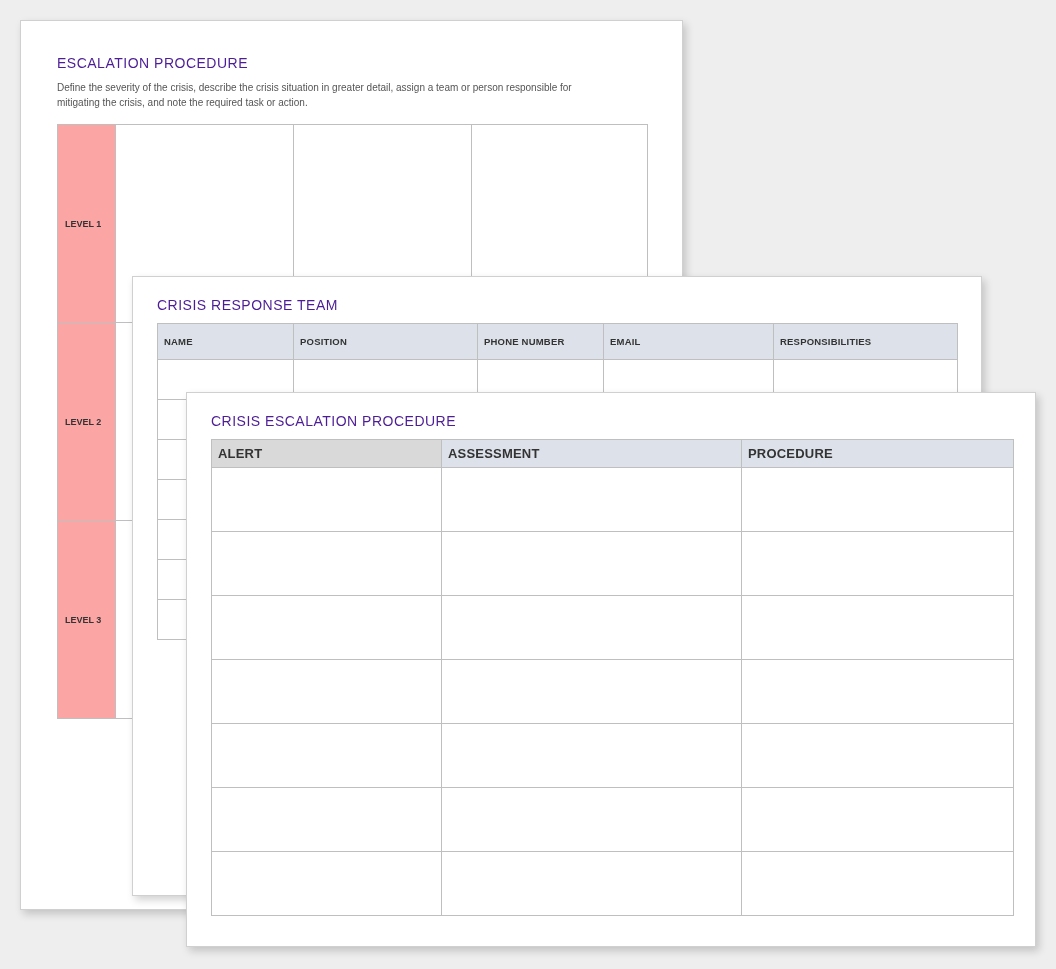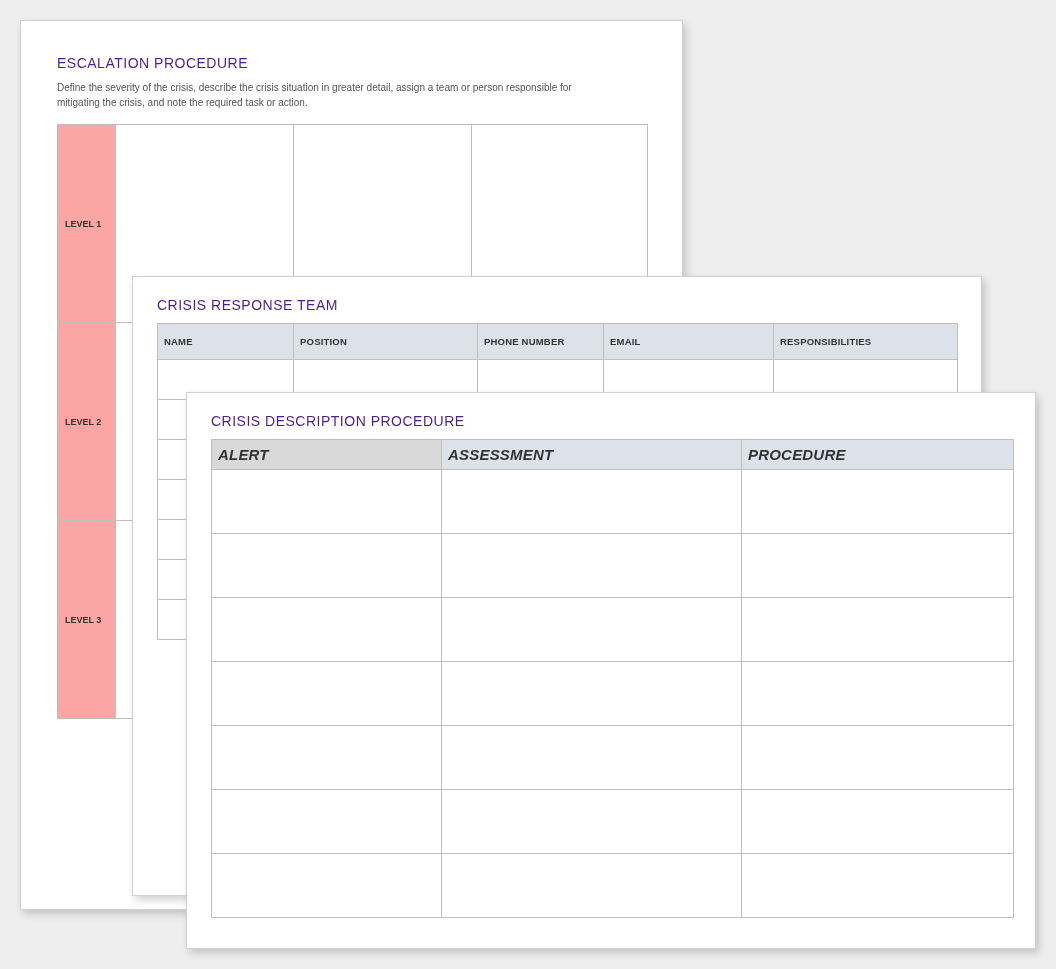--- a/index.html
+++ b/index.html
@@ -97,21 +97,21 @@
   .p2 .c-resp  { width: 184px; }
   .p2 td.empty { height: 40px; }
 
   
   .page3 {
     left: 186px;
     top: 392px;
     width: 850px;
     padding: 20px 24px 30px 24px;
   }
-  .p3 th { font-size: 15px; height: 24px; font-style: italic; }
+  .p3 th { font-size: 13px; height: 24px; }
   .p3 th.alert { background: #d9d9d9; }
   .p3 .c1 { width: 230px; }
   .p3 .c2 { width: 300px; }
   .p3 .c3 { width: 272px; }
   .p3 td.empty { height: 64px; }
 </style>
 </head>
 <body>
 
 <div class="page page1">
@@ -212,21 +212,21 @@
           <td class="empty"></td>
           <td class="empty"></td>
           <td class="empty"></td>
           <td class="empty"></td>
         </tr>
   </tbody>
     </table>
 </div>
 
 <div class="page page3">
-  <div class="section-title">CRISIS DESCRIPTION PROCEDURE</div>
+  <div class="section-title">CRISIS ESCALATION PROCEDURE</div>
   <table class="p3">
     <colgroup>
         <col class="c1">
         <col class="c2">
         <col class="c3">
       </colgroup>
     <tbody>
         <tr>
       <th class="alert">ALERT</th>
       <th>ASSESSMENT</th>

